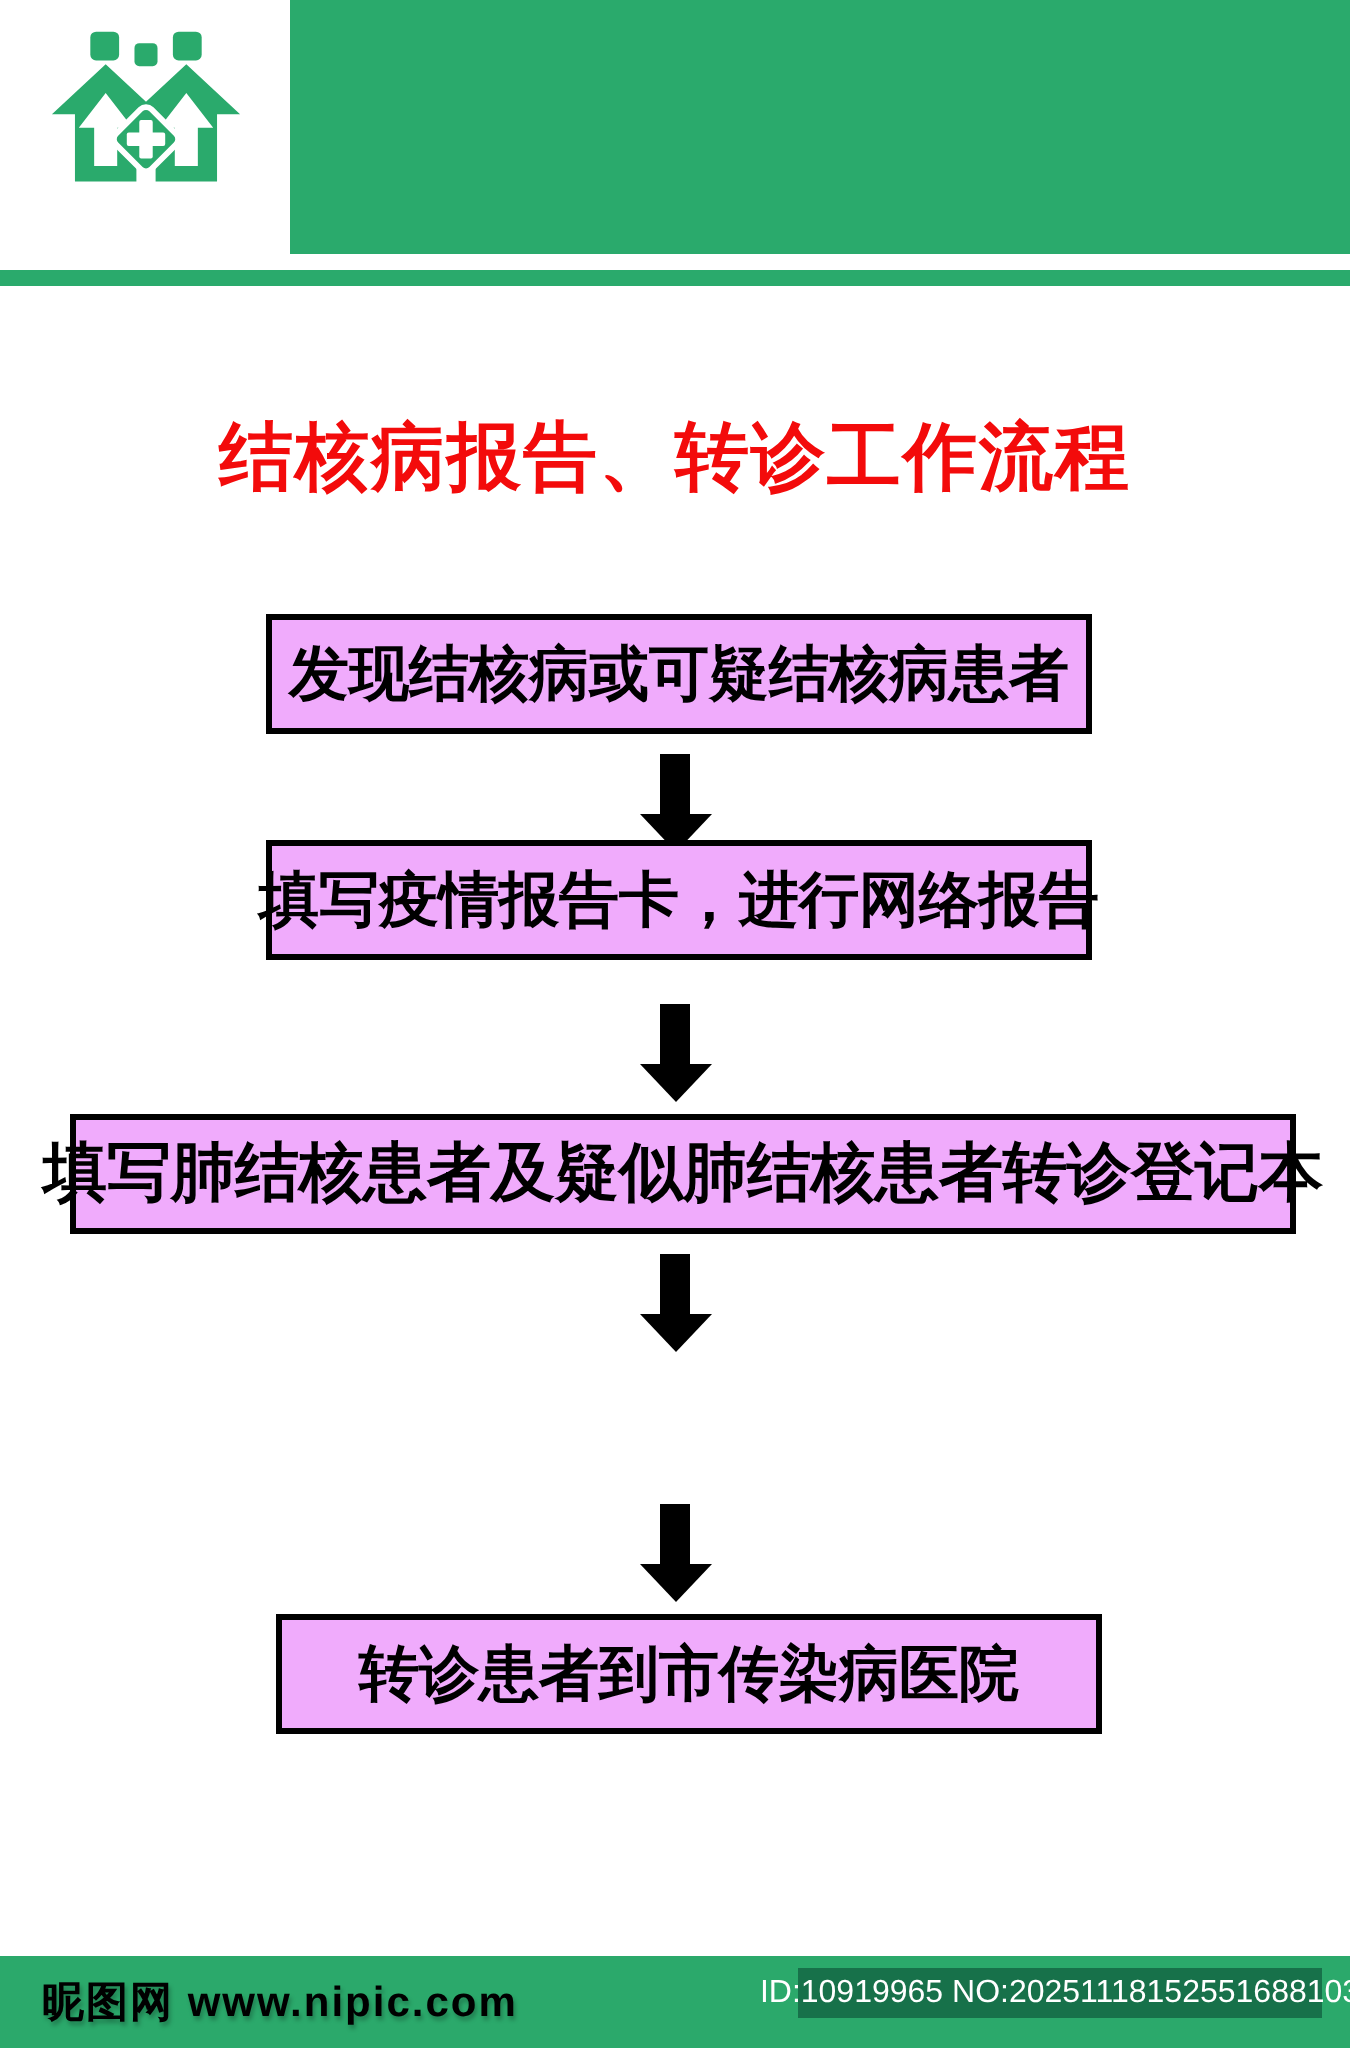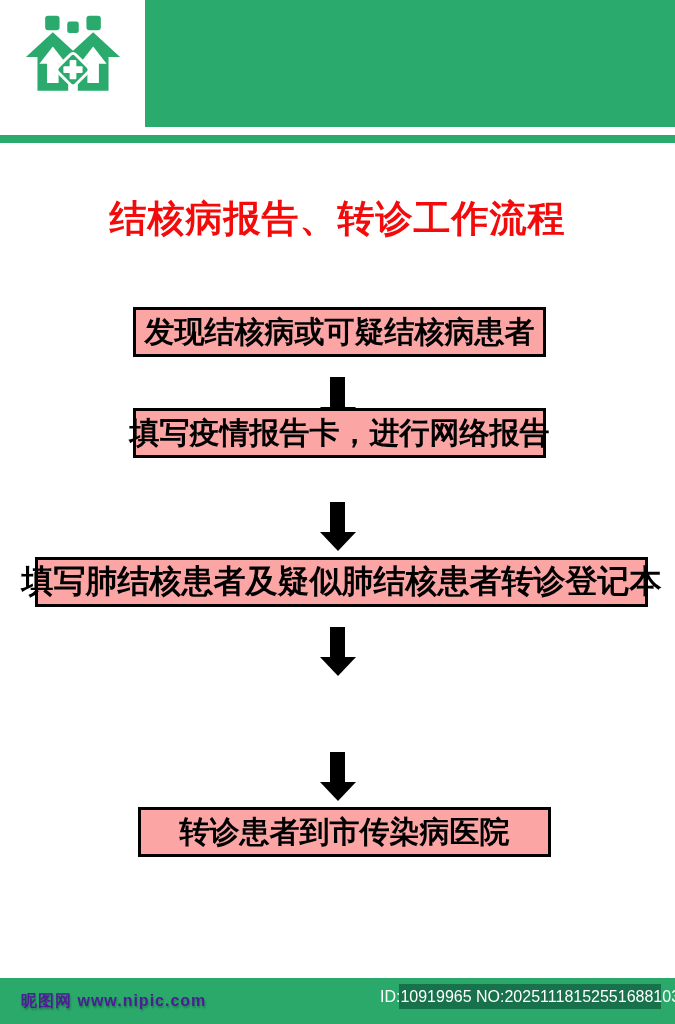--- a/index.html
+++ b/index.html
@@ -40,45 +40,45 @@
     left: 0; right: 0; top: 135px;
     height: 8px;
     background: #2aaa6c;
   }
 
   
   .poster-title {
     position: absolute;
     left: 0; right: 0;
     top: 188px;
-    margin: 6px;
+    margin: 16px;
     text-align: center;
     font-size: 37px;
     font-weight: bold;
     letter-spacing: 1px;
     color: #f30b0b;
   }
 
   
   .flow-box {
     position: absolute;
     box-sizing: border-box;
-    height: 50px;
-    background: #fca5a5;
+    height: 60px;
+    background: #f0abfc;
     border: 3px solid #000000;
     display: flex;
     align-items: center;
     justify-content: center;
     font-weight: bold;
     font-size: 30px;
     color: #000000;
     white-space: nowrap;
   }
   .flow-box.step-1 { left: 133px; top: 307px; width: 413px; }
-  .flow-box.step-2 { left: 133px; top: 408px; width: 413px; }
+  .flow-box.step-2 { left: 133px; top: 420px; width: 413px; }
   .flow-box.step-3 { left: 35px;  top: 557px; width: 613px; font-size: 32px; }
   .flow-box.step-4 { left: 133px; top: 682px; width: 413px; }
   .flow-box.step-5 { left: 138px; top: 807px; width: 413px; }
 
   
   .down-arrow {
     position: absolute;
     left: 319px;
     width: 37px;
     display: flex;
@@ -106,23 +106,23 @@
     position: absolute;
     left: 0; right: 0; bottom: 0;
     height: 46px;
     background: #2ba96b;
   }
   .watermark {
     position: absolute;
     left: 21px;
     top: 50%;
     transform: translateY(-50%);
-    color: #4c1d95;
+    color: #000000;
     font-weight: bold;
-    font-size: 16px;
+    font-size: 21px;
     letter-spacing: 1px;
     text-shadow: 1px 2px 2px rgba(0,0,0,0.25);
     white-space: nowrap;
   }
   .id-box {
     position: absolute;
     right: 14px;
     top: 6px;
     width: 262px;
     height: 25px;

